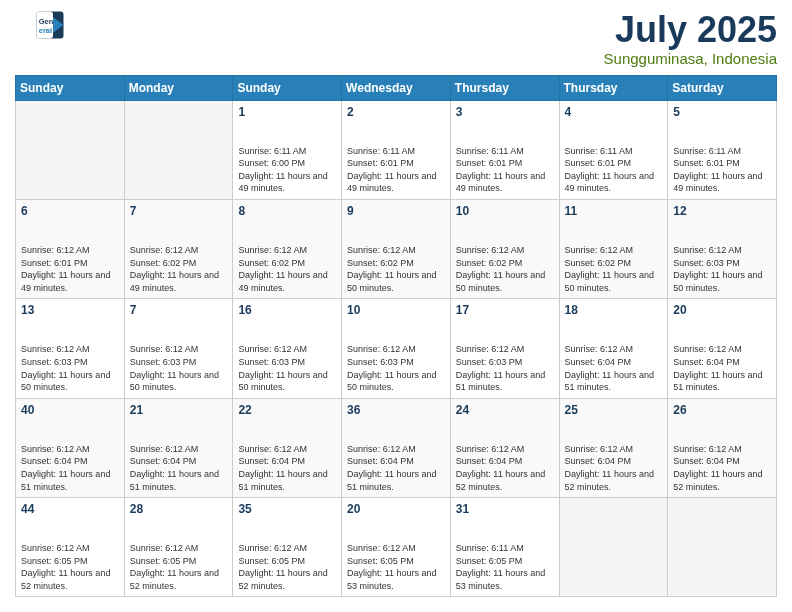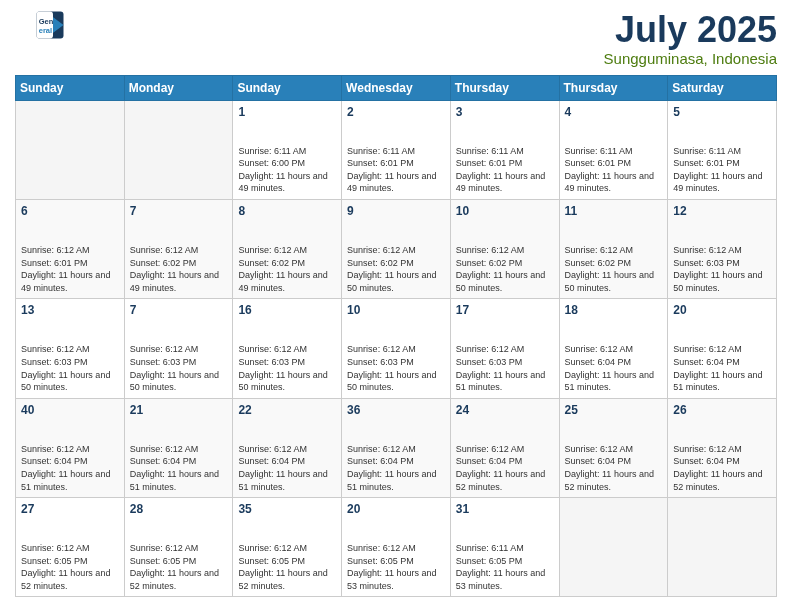--- a/index.html
+++ b/index.html
@@ -308,21 +308,21 @@
           <td>
             <span class="day-num">26</span>
             <div class="cell-info">Sunrise: 6:12 AM
 Sunset: 6:04 PM
 Daylight: 11 hours
 and 52 minutes.</div>
           </td>
         </tr>
         <tr>
           <td>
-            <span class="day-num">27</span>
+            <span class="day-num">44</span>
             <div class="cell-info">Sunrise: 6:12 AM
 Sunset: 6:05 PM
 Daylight: 11 hours
 and 52 minutes.</div>
           </td>
           <td>
             <span class="day-num">28</span>
             <div class="cell-info">Sunrise: 6:12 AM
 Sunset: 6:05 PM
 Daylight: 11 hours

